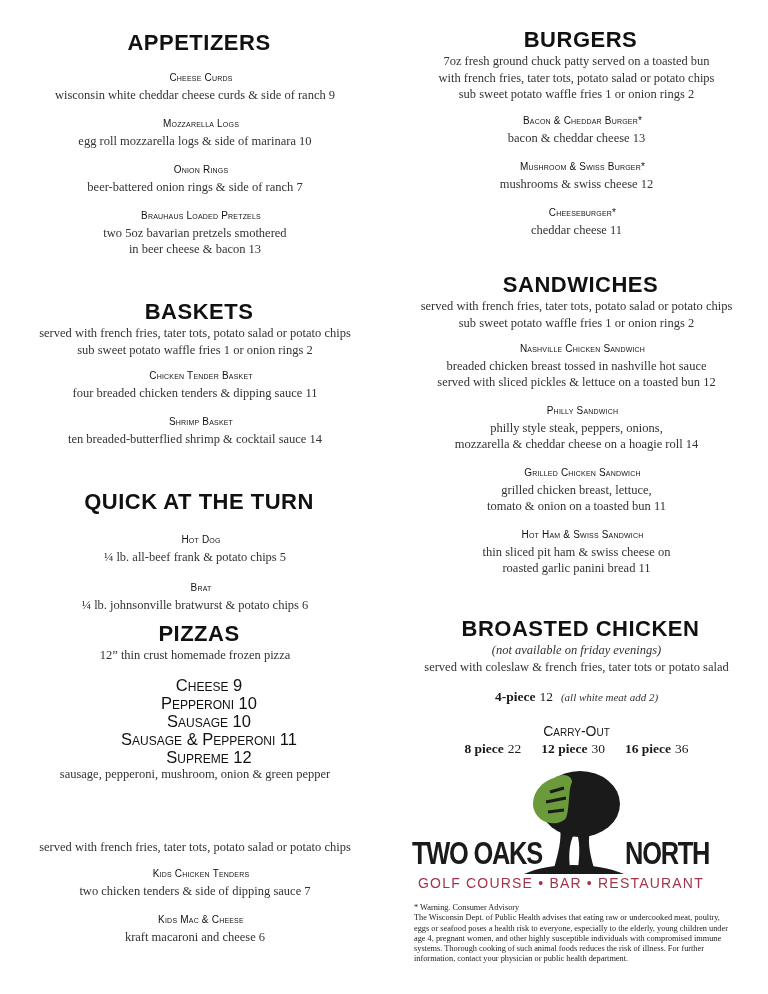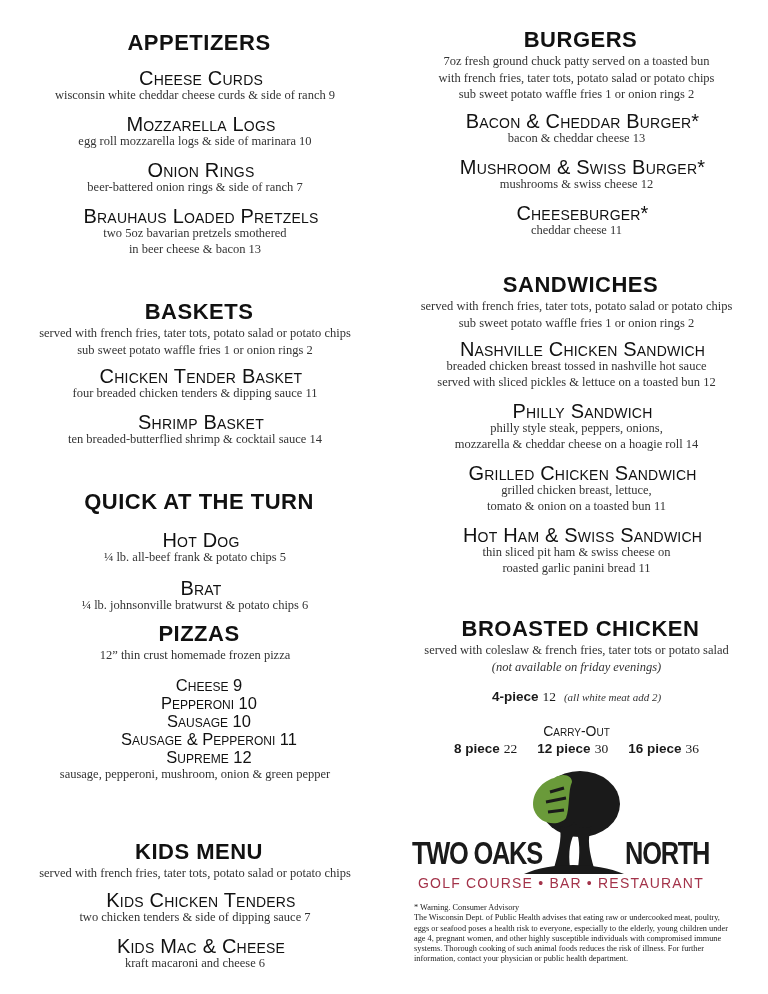--- a/index.html
+++ b/index.html
@@ -4,25 +4,25 @@
 <style>
   html, body { margin:0; padding:0; background:#fff; }
   body { width:768px; height:994px; position:relative; overflow:hidden; color:#1a1a1a; }
   .col { position:absolute; top:0; text-align:center; }
   .col-left { left:0; width:390px; }
   .col-right { left:385px; width:383px; }
   .section { position:absolute; left:0; right:0; }
   .sec-title { font-family:"Liberation Sans", sans-serif; font-weight:bold; font-size:22px; letter-spacing:0.5px; line-height:26px; margin:0; color:#111;padding-left:8px; }
   .sec-sub { font-family:"Liberation Serif", serif; font-size:12.5px; line-height:16.5px; color:#333; margin:0; }
   .item { margin-top:9px; }
-  .item-name { font-family:"Liberation Sans", sans-serif; font-size:20px; font-variant:small-caps; line-height:18px; color:#111; letter-spacing:0.2px;padding-left:12px; }
+  .item-name { font-family:"Liberation Sans", sans-serif; font-size:10px; font-variant:small-caps; line-height:18px; color:#111; letter-spacing:0.2px;padding-left:12px; }
   .item-desc { font-family:"Liberation Serif", serif; font-size:12.5px; line-height:16px; color:#333; }
   .pizza-list { font-family:"Liberation Sans", sans-serif; font-size:16.5px; font-variant:small-caps; line-height:18px; color:#111; margin-top:12px;padding-left:28px; }
   .italic { font-style:italic; }
-  .bold-serif { font-family:Liberation Sans, sans-serif; font-weight:bold; font-size:13.5px; }
+  .bold-serif { font-family:Liberation Serif, serif; font-weight:bold; font-size:13.5px; }
   .price { font-family:"Liberation Serif", serif; font-size:13.5px; }
   .carry-title { font-family:"Liberation Sans", sans-serif; font-size:14px; font-variant:small-caps; margin-top:18px; }
   .logo { position:absolute; left:410px; top:768px; width:310px; height:128px; }
   .logo-text { position:absolute; top:68px; font-family:"Liberation Sans", sans-serif; font-weight:bold; font-size:31px; letter-spacing:-1.5px; color:#1a1a1a; transform:scaleX(0.82); transform-origin:left top; }
   .logo-sub { position:absolute; left:8px; top:107px; font-family:"Liberation Sans", sans-serif; font-size:14px; letter-spacing:1.2px; color:#a3334a; white-space:nowrap; }
   .advisory { position:absolute; left:414px; top:903px; width:320px; font-family:"Liberation Serif", serif; font-size:8.3px; line-height:10.3px; color:#222; text-align:left; }
 </style>
 </head>
 <body>
 
@@ -82,21 +82,20 @@
       <div>Cheese 9</div>
       <div>Pepperoni 10</div>
       <div>Sausage 10</div>
       <div>Sausage &amp; Pepperoni 11</div>
       <div>Supreme 12</div>
     </div>
     <div class="item-desc">sausage, pepperoni, mushroom, onion &amp; green pepper</div>
   </div>
 
   <div class="section" style="top:839px">
-    <h2 class="sec-title">KIDS MENU</h2>
     <div class="sec-sub">served with french fries, tater tots, potato salad or potato chips</div>
     <div class="item">
       <div class="item-name">Kids Chicken Tenders</div>
       <div class="item-desc">two chicken tenders &amp; side of dipping sauce 7</div>
     </div>
     <div class="item" style="margin-top:12px">
       <div class="item-name">Kids Mac &amp; Cheese</div>
       <div class="item-desc">kraft macaroni and cheese 6</div>
     </div>
   </div>
@@ -144,22 +143,22 @@
     </div>
     <div class="item" style="margin-top:12px">
       <div class="item-name">Hot Ham &amp; Swiss Sandwich</div>
       <div class="item-desc">thin sliced pit ham &amp; swiss cheese on</div>
       <div class="item-desc">roasted garlic panini bread 11</div>
     </div>
   </div>
 
   <div class="section" style="top:616px">
     <h2 class="sec-title">BROASTED CHICKEN</h2>
+    <div class="sec-sub italic">(not available on friday evenings)</div>
     <div class="sec-sub">served with coleslaw &amp; french fries, tater tots or potato salad</div>
-    <div class="sec-sub italic">(not available on friday evenings)</div>
     <div style="margin-top:12px">
       <span class="bold-serif">4-piece</span>
       <span class="price">12</span>
       <span class="item-desc italic" style="font-size:11px;margin-left:4px">(all white meat add 2)</span>
     </div>
     <div class="carry-title">Carry-Out</div>
     <div>
       <span class="bold-serif">8 piece</span>
       <span class="price">22</span>
       <span style="display:inline-block;width:12px"></span>

